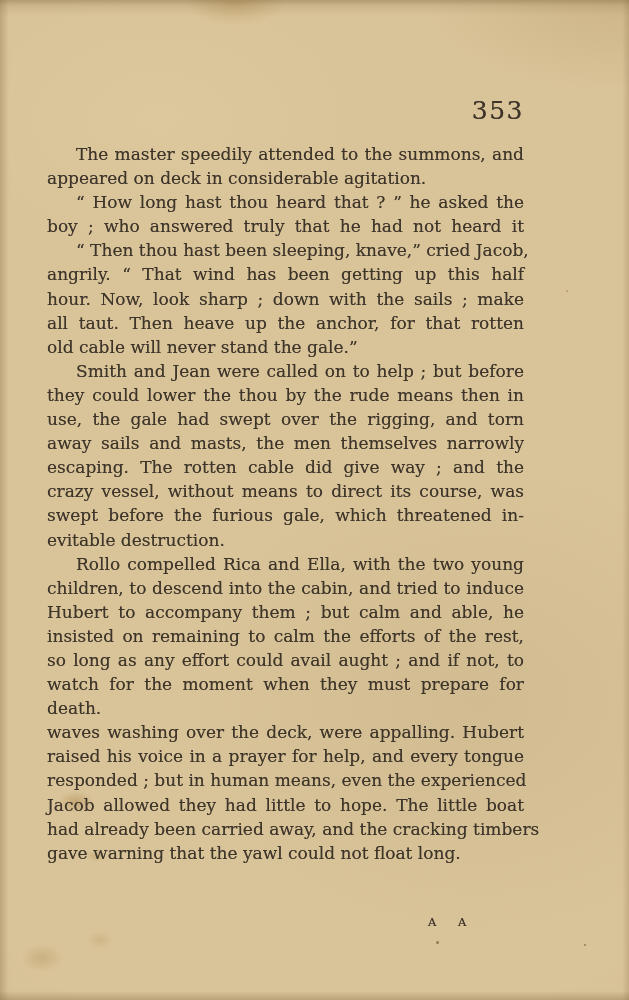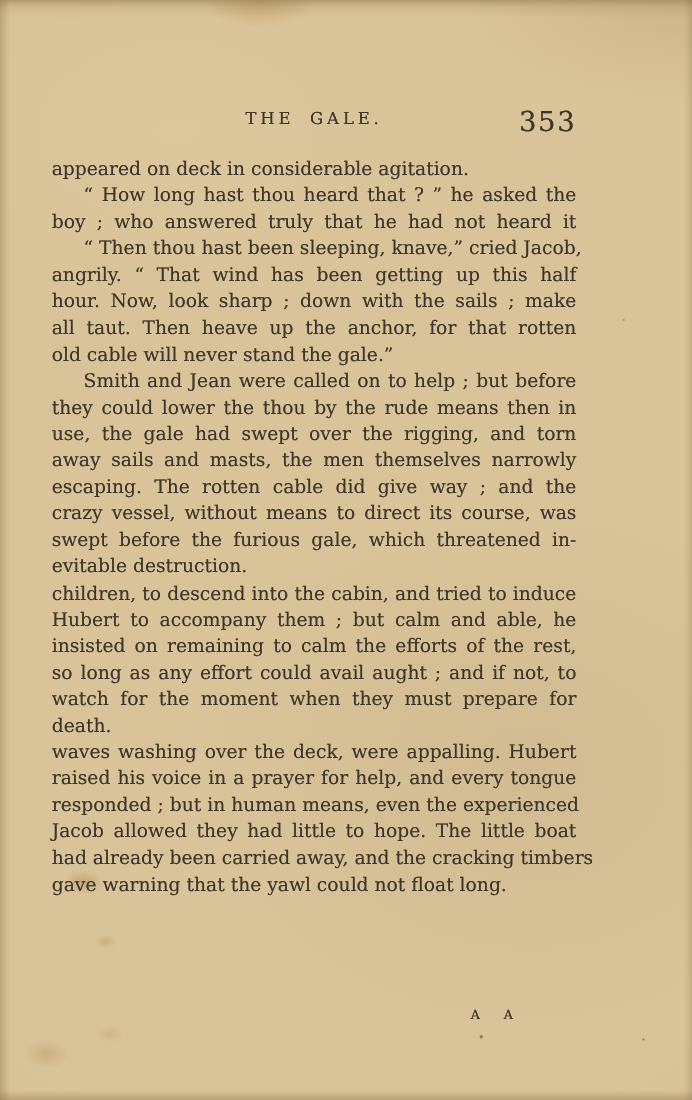--- a/index.html
+++ b/index.html
@@ -103,27 +103,27 @@
     letter-spacing: 9px;
     text-shadow: 0 0 0.5px rgba(61,52,42,0.8);
   }
 </style>
 </head>
 <body>
 
 <div class="scan-page">
 
   <div class="running-head">
-    <div class="head-title">THE GALE.</div>
     <div class="page-number">353</div>
   </div>
 
   <div class="page-body">
 
   <div class="paragraph">
+        <div class="line first">The master speedily attended to the summons, and</div>
         <div class="line last">appeared on deck in considerable agitation.</div>
       </div>
       <div class="paragraph">
         <div class="line first">“ How long hast thou heard that ? ” he asked the</div>
         <div class="line">boy ; who answered truly that he had not heard it</div>
       </div>
       <div class="paragraph">
         <div class="line first">“ Then thou hast been sleeping, knave,” cried Jacob,</div>
         <div class="line">angrily. “ That wind has been getting up this half</div>
         <div class="line">hour. Now, look sharp ; down with the sails ; make</div>
@@ -134,20 +134,21 @@
         <div class="line first">Smith and Jean were called on to help ; but before</div>
         <div class="line">they could lower the thou by the rude means then in</div>
         <div class="line">use, the gale had swept over the rigging, and torn</div>
         <div class="line">away sails and masts, the men themselves narrowly</div>
         <div class="line">escaping. The rotten cable did give way ; and the</div>
         <div class="line">crazy vessel, without means to direct its course, was</div>
         <div class="line">swept before the furious gale, which threatened in-</div>
         <div class="line last">evitable destruction.</div>
       </div>
       <div class="paragraph">
+        <div class="line first">Rollo compelled Rica and Ella, with the two young</div>
         <div class="line">children, to descend into the cabin, and tried to induce</div>
         <div class="line">Hubert to accompany them ; but calm and able, he</div>
         <div class="line">insisted on remaining to calm the efforts of the rest,</div>
         <div class="line">so long as any effort could avail aught ; and if not, to</div>
         <div class="line">watch for the moment when they must prepare for</div>
         <div class="line last">death.</div>
       </div>
       <div class="paragraph">
         <div class="line">waves washing over the deck, were appalling. Hubert</div>
         <div class="line">raised his voice in a prayer for help, and every tongue</div>

